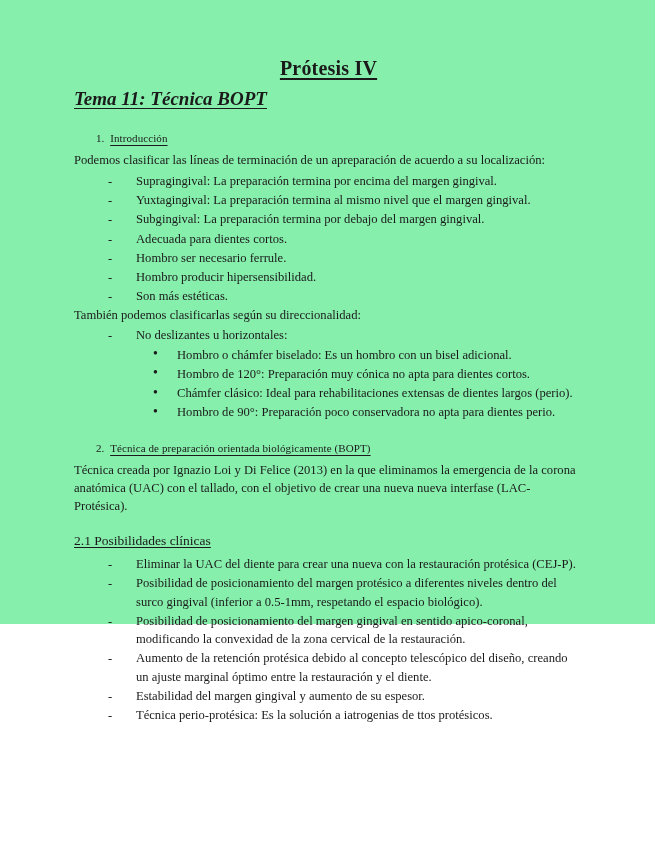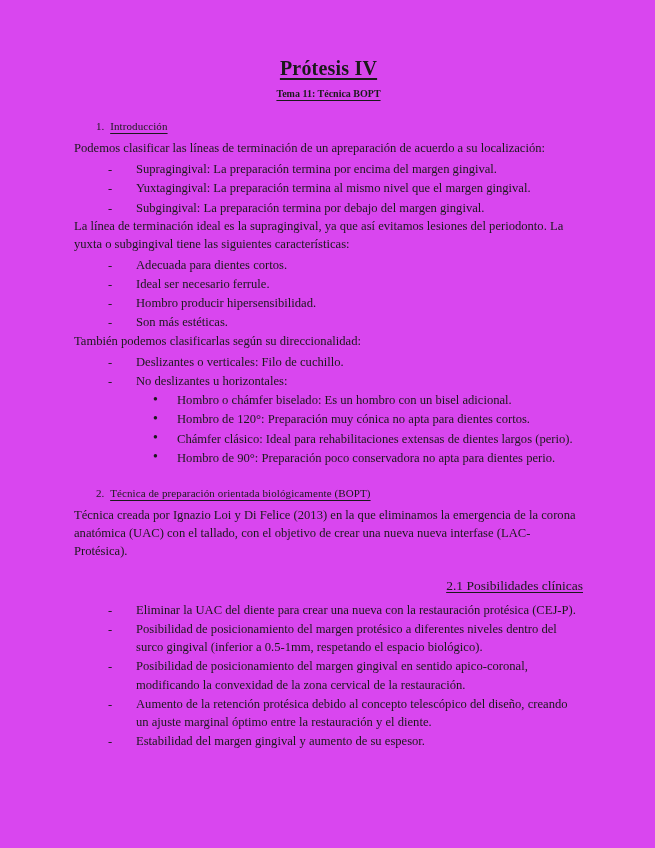--- a/index.html
+++ b/index.html
@@ -10,40 +10,40 @@
   body {
     width: 655px;
     height: 848px;
     font-family: "Liberation Serif", "DejaVu Serif", serif;
     color: #1a1a1a;
     -webkit-font-smoothing: antialiased;
   }
   .page {
     position: relative;
     width: 655px;
-    height: 848px;
+    height: 624px;
     box-sizing: border-box;
     padding: 48px 72px 40px 74px;
-    background: #d946ef;
+    background: #86efac;
   }
   .doc-title {
     text-align: center;
     font-size: 20px;
     font-weight: bold;
     letter-spacing: 0.2px;
     margin: 8px 0 0 0;
     line-height: 1.25;
   }
   .doc-title span.u {
     text-decoration: underline;
     text-underline-offset: 3px;
   }
   .doc-subtitle {
-    text-align: center;
-    font-size: 10px;
+    font-size: 19px;
+    font-style: italic;
     font-weight: bold;
     margin: 6px 0 0 0;
     line-height: 1.3;
   }
   .doc-subtitle span.u {
     text-decoration: underline;
     text-underline-offset: 3px;
   }
 
   h2.section {
@@ -63,21 +63,21 @@
   }
   h3.subsection {
     font-size: 13.5px;
     font-weight: normal;
     margin: 14px 0 6px 0;
     line-height: 1.3;
     text-decoration: underline;
     text-underline-offset: 2px;
     display: inline-block;
   }
-  .sub-wrap { display: block; text-align: right; }
+  .sub-wrap { display: block; }
 
   p.body {
     font-size: 12.6px;
     line-height: 1.42;
     margin: 0 0 2px 0;
     text-align: left;
   }
 
   ul.dash, ul.dot {
     list-style: none;
@@ -128,33 +128,31 @@
   <h2 class="section"><span class="num">1.</span>&nbsp;&nbsp;<span class="ttl">Introducción</span></h2>
 
   <p class="body">Podemos clasificar las líneas de terminación de un apreparación de acuerdo a su localización:</p>
 
   <ul class="dash">
     <li>Supragingival: La preparación termina por encima del margen gingival.</li>
     <li>Yuxtagingival: La preparación termina al mismo nivel que el margen gingival.</li>
     <li>Subgingival: La preparación termina por debajo del margen gingival.</li>
   </ul>
 
-  <p class="body tight">La línea de terminación ideal es la supragingival, ya que así evitamos lesiones del periodonto. La yuxta o subgingival tiene las siguientes características:</p>
 
   <ul class="dash">
     <li>Adecuada para dientes cortos.</li>
-    <li>Ideal ser necesario ferrule.</li>
+    <li>Hombro ser necesario ferrule.</li>
     <li>Hombro producir hipersensibilidad.</li>
     <li>Son más estéticas.</li>
   </ul>
 
   <p class="body tight">También podemos clasificarlas según su direccionalidad:</p>
 
   <ul class="dash">
-    <li>Deslizantes o verticales: Filo de cuchillo.</li>
     <li>No deslizantes u horizontales:</li>
   </ul>
 
   <ul class="dot nested">
     <li>Hombro o chámfer biselado: Es un hombro con un bisel adicional.</li>
     <li>Hombro de 120°: Preparación muy cónica no apta para dientes cortos.</li>
     <li>Chámfer clásico: Ideal para rehabilitaciones extensas de dientes largos (perio).</li>
     <li>Hombro de 90°: Preparación poco conservadora no apta para dientes perio.</li>
   </ul>
 
@@ -165,15 +163,16 @@
   <div class="sub-wrap">
     <h3 class="subsection">2.1 Posibilidades clínicas</h3>
   </div>
 
   <ul class="dash">
     <li>Eliminar la UAC del diente para crear una nueva con la restauración protésica (CEJ-P).</li>
     <li>Posibilidad de posicionamiento del margen protésico a diferentes niveles dentro del surco gingival (inferior a 0.5-1mm, respetando el espacio biológico).</li>
     <li>Posibilidad de posicionamiento del margen gingival en sentido apico-coronal, modificando la convexidad de la zona cervical de la restauración.</li>
     <li>Aumento de la retención protésica debido al concepto telescópico del diseño, creando un ajuste marginal óptimo entre la restauración y el diente.</li>
     <li>Estabilidad del margen gingival y aumento de su espesor.</li>
+    <li>Técnica perio-protésica: Es la solución a iatrogenias de ttos protésicos.</li>
   </ul>
 
 </div>
 
 </body></html>

